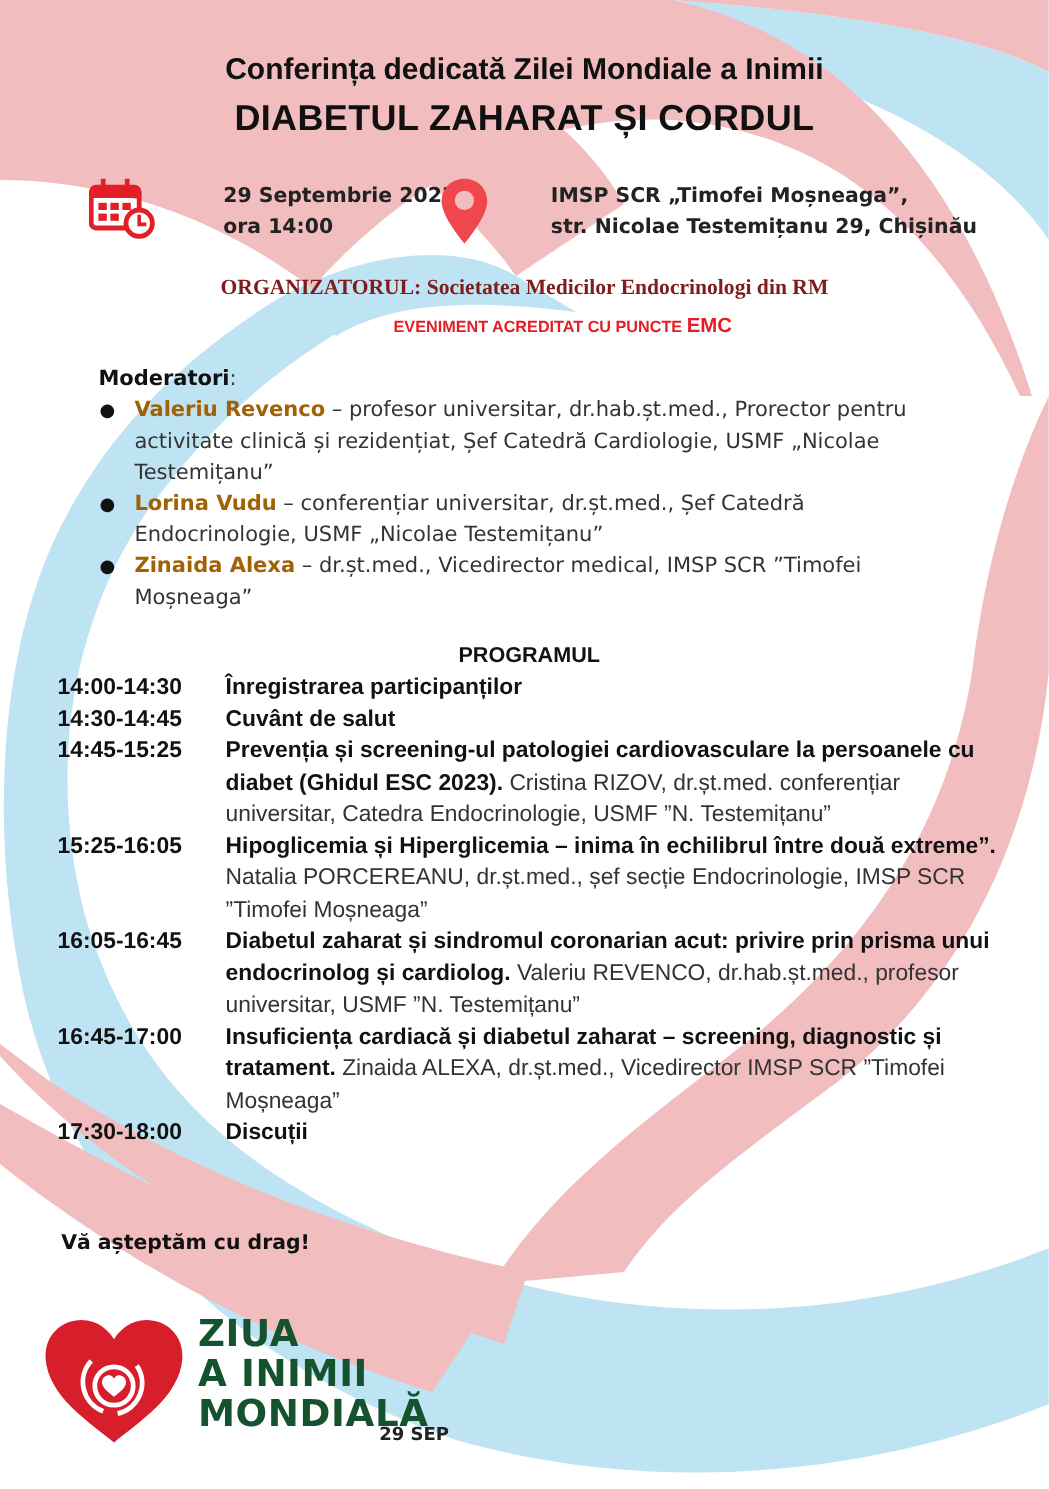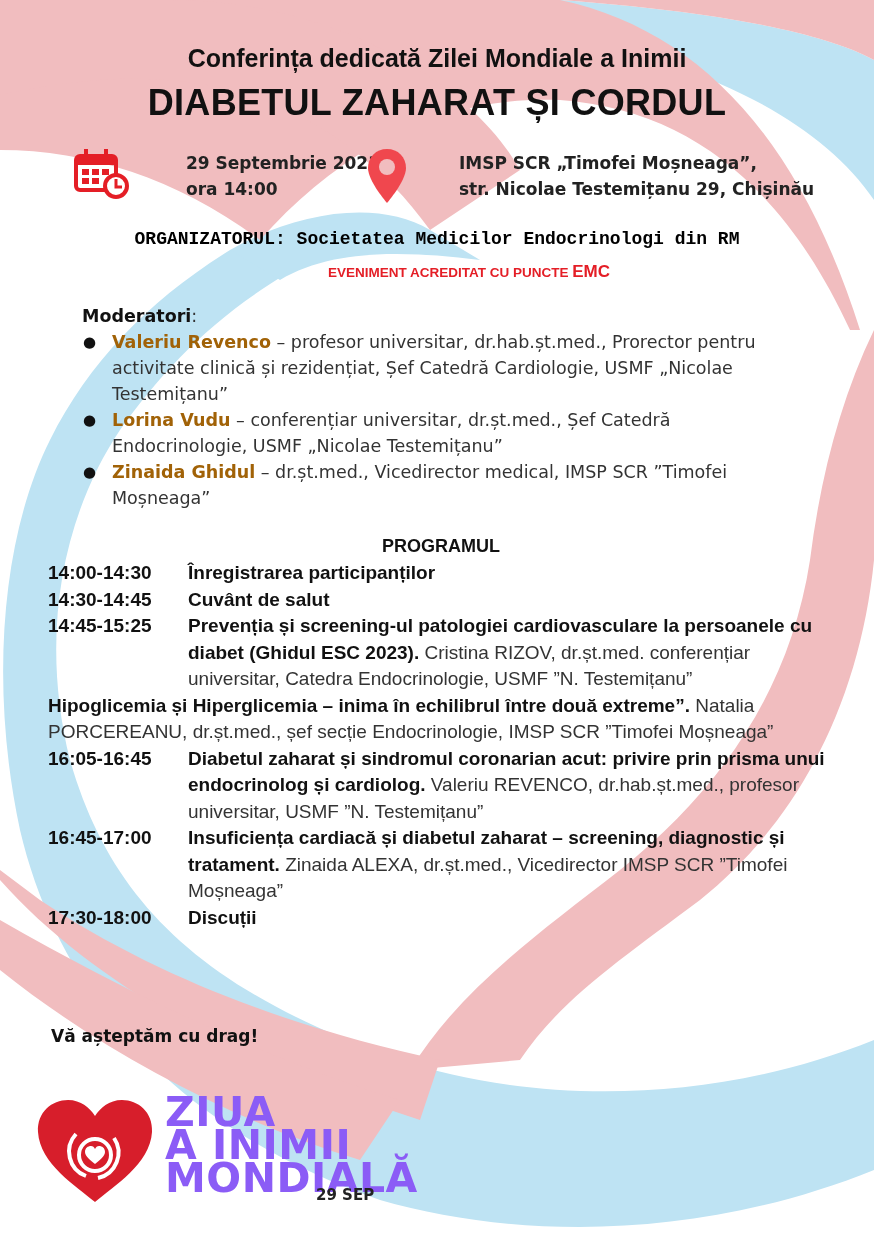--- a/index.html
+++ b/index.html
@@ -4,31 +4,31 @@
 <style>
   html, body { margin: 0; padding: 0; }
   body { width: 874px; height: 1241px; position: relative; overflow: hidden; background: #ffffff;
          font-family: "DejaVu Sans", sans-serif; color: #111; }
   #bg { position: absolute; left: 0; top: 0; width: 874px; height: 1241px; z-index: 0; }
   .layer { position: absolute; left: 0; top: 0; width: 874px; height: 914px; z-index: 1; }
 
   .title1 { position: absolute; top: 44px; left: 0; width: 874px; text-align: center;
             font-family: "Liberation Sans", sans-serif; font-weight: bold; font-size: 25px; color: #111; }
   .title2 { position: absolute; top: 82px; left: 0; width: 874px; text-align: center;
-            font-family: "Liberation Sans", sans-serif; font-weight: bold; font-size: 36px; color: #111; letter-spacing: 0.3px; }
+            font-family: "Liberation Sans", sans-serif; font-weight: bold; font-size: 30px; color: #111; letter-spacing: 0.3px; }
 
   .info { position: absolute; top: 150px; font-family: "DejaVu Sans", sans-serif; font-weight: bold;
           font-size: 17px; line-height: 26px; color: #222; margin-left: 44px; }
   .info.date { left: 142px; }
   .info.place { left: 415px; }
   .icon-cal { position: absolute; left: 74px; top: 148px; width: 56px; height: 52px; }
   .icon-pin { position: absolute; left: 366px; top: 147px; width: 42px; height: 58px; }
 
   .org { position: absolute; top: 229px; left: 0; width: 874px; text-align: center;
-         font-family: Liberation Mono, monospace; font-weight: bold; font-size: 18px; color: #000000; }
+         font-family: Liberation Serif, serif; font-weight: bold; font-size: 18px; color: #7f1d1d; }
   .emc { position: absolute; top: 262px; left: 0; width: 874px; text-align: center;
          font-family: "Liberation Sans", sans-serif; font-weight: bold; color: #e41e26; font-size: 13.5px; padding-left: 32px; }
   .emc .big { font-size: 17px; }
 
   .moder { position: absolute; top: 303px; left: 82px; width: 720px;
            font-family: "DejaVu Sans", sans-serif; font-size: 17.5px; line-height: 26px; color: #333; }
   .moder .mhead { font-weight: bold; color: #111; }
   .moder ul { margin: 0; padding: 0; list-style: none; }
   .moder li { position: relative; padding-left: 30px; }
   .moder li .bullet { position: absolute; left: 1px; top: 0; color: #111; font-size: 15px; }
@@ -41,21 +41,21 @@
   .prow { display: flex; }
   .ptime { width: 140px; flex: none; font-weight: bold; color: #111; }
   .pbody { flex: 1; color: #333; }
   .pbody b { color: #111; }
 
   .welcome { position: absolute; top: 1026px; left: 51px;
              font-family: "DejaVu Sans", sans-serif; font-weight: bold; font-size: 17px; color: #111; }
 
   .logo-heart { position: absolute; left: 36px; top: 1098px; width: 118px; height: 106px; }
   .logo-text { position: absolute; left: 165px; top: 1096px; font-family: "DejaVu Sans", sans-serif;
-               font-weight: bold; color: #8b5cf6; font-size: 41px; line-height: 33px; letter-spacing: 0.5px; }
+               font-weight: bold; color: #14532d; font-size: 31px; line-height: 33px; letter-spacing: 0.5px; }
   .logo-sep { position: absolute; left: 316px; top: 1186px; font-family: "DejaVu Sans", sans-serif;
               font-weight: bold; color: #222; font-size: 15px; }
 </style>
 </head>
 <body>
 
 <svg id="bg" viewBox="0 0 874 1241" xmlns="http://www.w3.org/2000/svg">
 
   <path d="M560,0 C700,10 820,30 874,60 L874,200 C820,120 700,60 560,40 Z" fill="#bee3f3"></path>
   <path d="M330,250 C230,300 170,360 120,430 C60,520 40,640 70,760 C110,900 200,990 400,1060
@@ -113,39 +113,40 @@
   <div class="emc">
     <span>EVENIMENT ACREDITAT CU PUNCTE</span>
     <span class="big">EMC</span>
   </div>
 
   <div class="moder">
     <div><span class="mhead">Moderatori</span><span>:</span></div>
     <ul>
       <li><span class="bullet">●</span><b>Valeriu Revenco</b><span> – profesor universitar, dr.hab.șt.med., Prorector pentru activitate clinică și rezidențiat, Șef Catedră Cardiologie, USMF „Nicolae Testemițanu”</span></li>
       <li><span class="bullet">●</span><b>Lorina Vudu</b><span> – conferențiar  universitar, dr.șt.med., Șef Catedră Endocrinologie, USMF „Nicolae Testemițanu”</span></li>
-      <li><span class="bullet">●</span><b>Zinaida Ghidul</b><span> – dr.șt.med., Vicedirector medical, IMSP SCR ”Timofei Moșneaga”</span></li>
+      <li><span class="bullet">●</span><b>Zinaida Alexa</b><span> – dr.șt.med., Vicedirector medical, IMSP SCR ”Timofei Moșneaga”</span></li>
     </ul>
   </div>
 
   <div class="prog-title">PROGRAMUL</div>
   <div class="prog">
     <div class="prow">
       <div class="ptime">14:00-14:30</div>
       <div class="pbody"><b>Înregistrarea participanților</b><span></span></div>
     </div>
     <div class="prow">
       <div class="ptime">14:30-14:45</div>
       <div class="pbody"><b>Cuvânt de salut</b><span></span></div>
     </div>
     <div class="prow">
       <div class="ptime">14:45-15:25</div>
       <div class="pbody"><b>Prevenția și screening-ul patologiei cardiovasculare la persoanele cu diabet (Ghidul ESC 2023).</b><span> Cristina RIZOV, dr.șt.med. conferențiar universitar, Catedra Endocrinologie, USMF ”N. Testemițanu”</span></div>
     </div>
     <div class="prow">
+      <div class="ptime">15:25-16:05</div>
       <div class="pbody"><b>Hipoglicemia și Hiperglicemia – inima în echilibrul între două extreme”.</b><span> Natalia PORCEREANU, dr.șt.med., șef secție Endocrinologie, IMSP SCR ”Timofei Moșneaga”</span></div>
     </div>
     <div class="prow">
       <div class="ptime">16:05-16:45</div>
       <div class="pbody"><b>Diabetul zaharat și sindromul coronarian acut: privire prin prisma unui endocrinolog și cardiolog.</b><span> Valeriu REVENCO, dr.hab.șt.med., profesor universitar, USMF ”N. Testemițanu”</span></div>
     </div>
     <div class="prow">
       <div class="ptime">16:45-17:00</div>
       <div class="pbody"><b>Insuficiența cardiacă și diabetul zaharat – screening, diagnostic și tratament.</b><span> Zinaida ALEXA, dr.șt.med., Vicedirector IMSP SCR ”Timofei Moșneaga”</span></div>
     </div>

